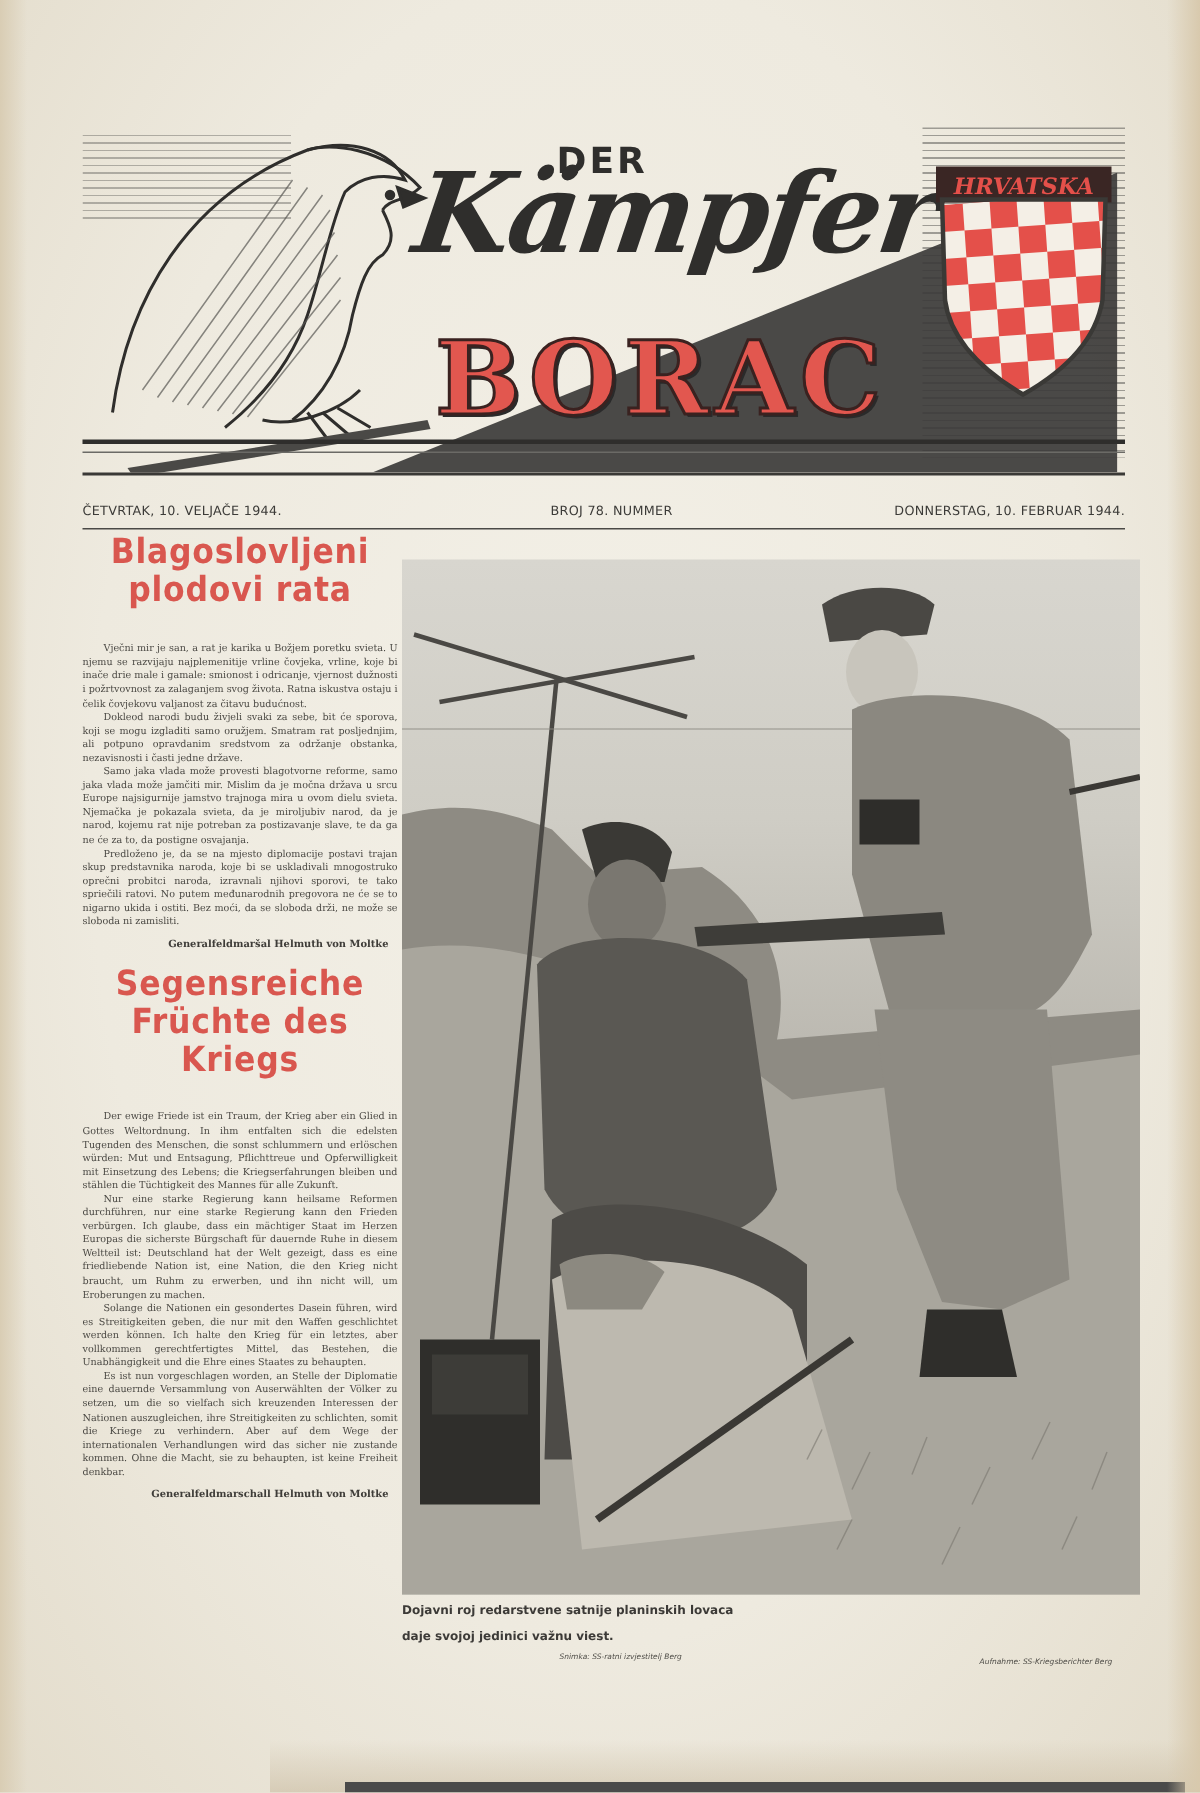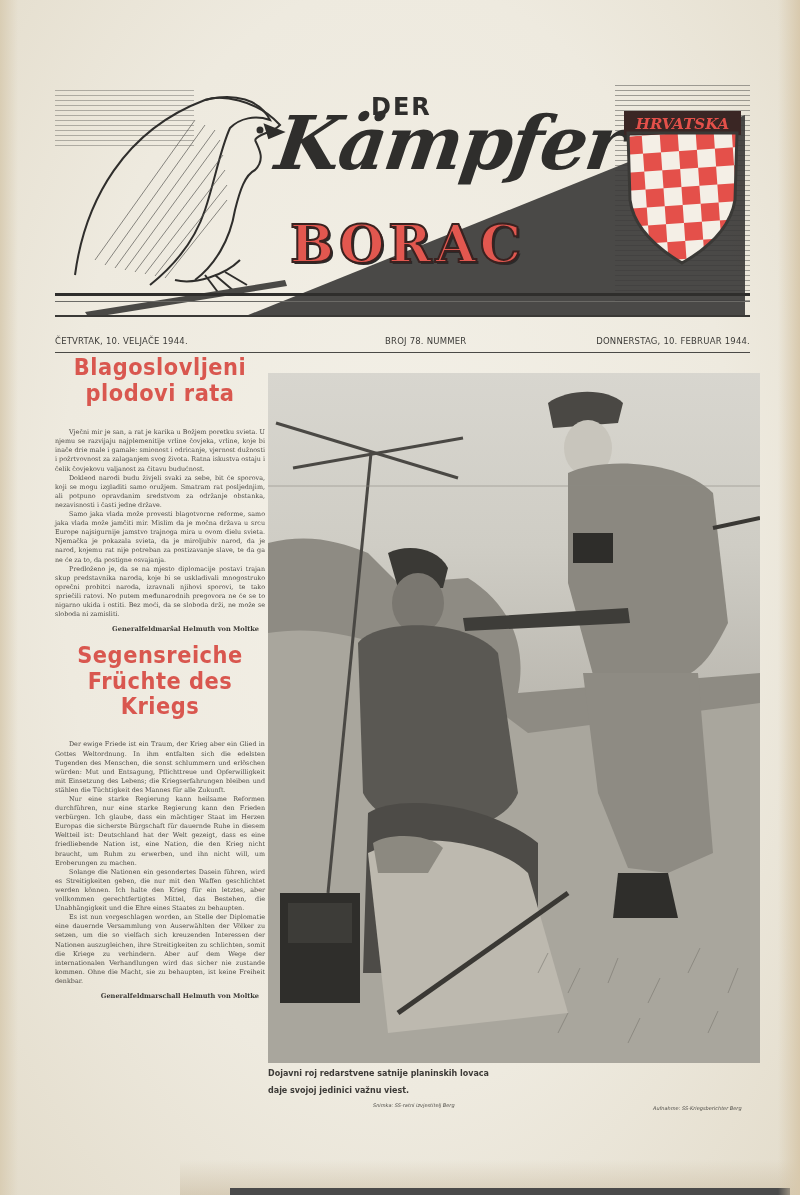--- a/index.html
+++ b/index.html
@@ -57,38 +57,38 @@
   }
   .kampfer {
     position: absolute; left: 222px; top: 25px;
     font-family: "DejaVu Serif", serif; font-style: italic; font-weight: bold;
     font-size: 74px; color: #2f2e2c; letter-spacing: -2px;
     transform: skewX(-8deg);
   }
   .borac {
     position: absolute; left: 235px; top: 138px;
     font-family: "DejaVu Serif", serif; font-weight: bold;
-    font-size: 52px; color: #e2574f; letter-spacing: 4px;
+    font-size: 68px; color: #e2574f; letter-spacing: 4px;
     -webkit-text-stroke: 2px #3a2220;
     text-shadow: 2px 2px 0 #2a2a2a;
   }
   .shield { position: absolute; left: 565px; top: 30px; width: 125px; height: 160px; }
   .mast-rule1 { position: absolute; left: 0; top: 218px; width: 695px; height: 3px; background: #2f2e2c; }
   .mast-rule2 { position: absolute; left: 0; top: 226px; width: 695px; height: 1px; background: #6b6a66; }
   .mast-rule3 { position: absolute; left: 0; top: 240px; width: 695px; height: 2px; background: #3a3936; }
 
   
   .dateline {
     position: absolute; left: 55px; top: 336px; width: 695px; height: 16px;
     font-family: "DejaVu Sans", sans-serif; font-size: 8.5px; color: #3c3b38;
     letter-spacing: 0.2px;
   }
   .dateline span { position: absolute; top: 0; }
   .dl-left { left: 0; }
-  .dl-center { left: 330px; }
+  .dl-center { left: 312px; }
   .dl-right { right: 0; }
   .dl-rule { position: absolute; left: 55px; top: 352px; width: 695px; height: 1px; background: #4a4946; }
 
   
   .col-left { position: absolute; left: 55px; top: 358px; width: 210px; }
   .headline {
     font-family: "DejaVu Sans", sans-serif; font-weight: bold;
     color: #d9574f; text-align: center; line-height: 1.1;
     font-size: 21px; letter-spacing: 0.5px;
     transform: scaleY(1.1);

